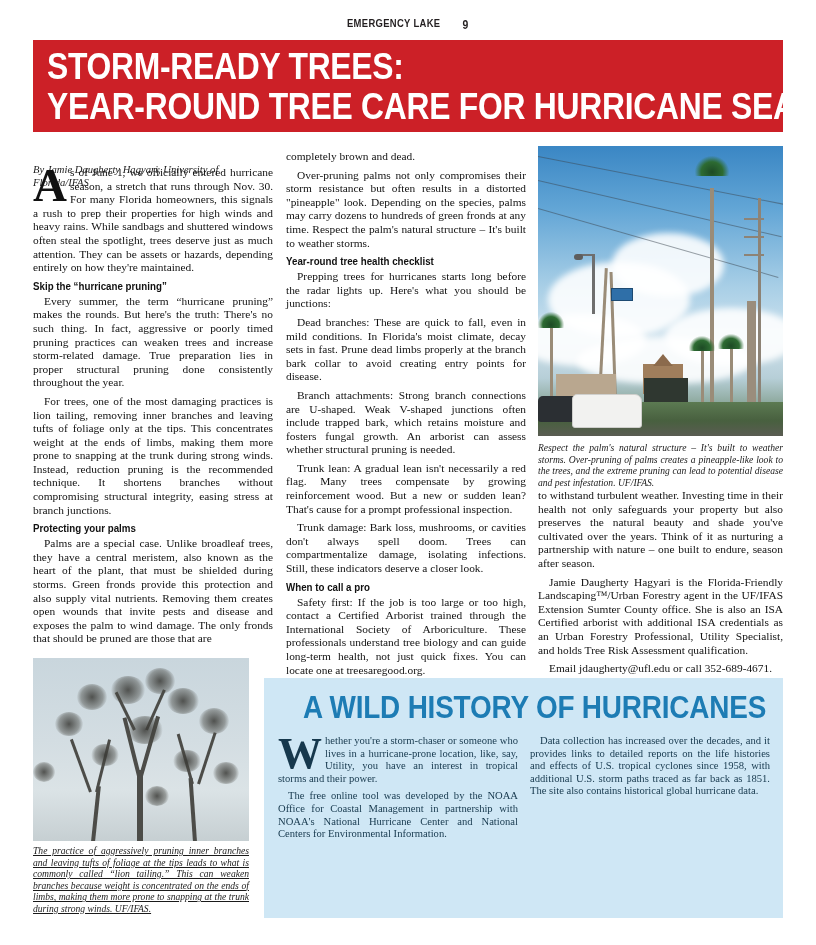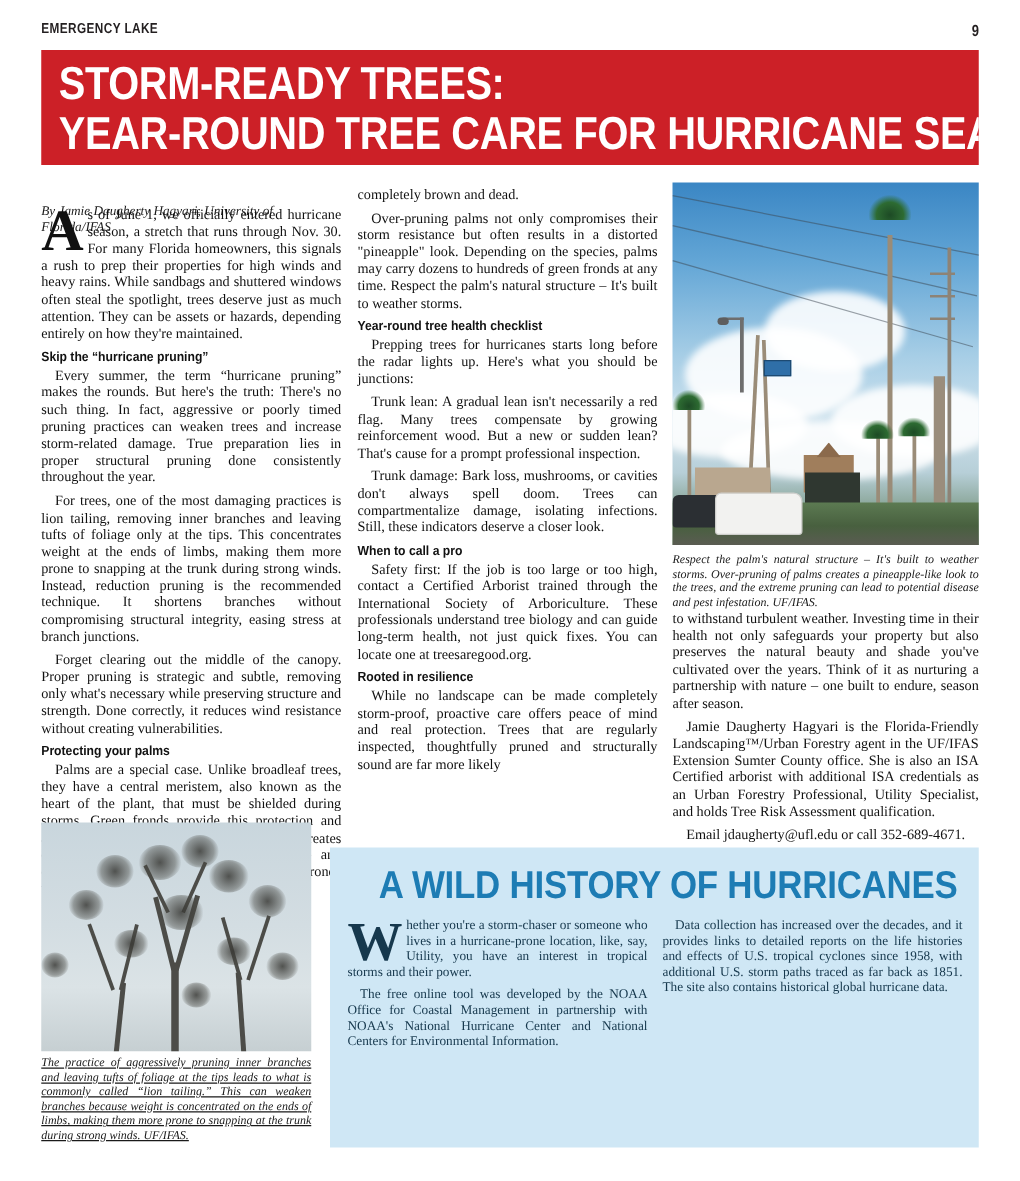--- a/index.html
+++ b/index.html
@@ -22,21 +22,21 @@
 
   
   .running-head {
     position: absolute;
     top: 17px;
     left: 33px;
     right: 33px;
     height: 22px;
     display: flex;
     align-items: flex-start;
-    justify-content: space-between;
+    justify-content: center;
   }
   .running-head-title {
     font-family: "Liberation Sans", sans-serif;
     font-weight: bold;
     font-size: 11.5px;
     letter-spacing: 0.4px;
     color: #231f20;
     transform: scaleX(0.82);
     transform-origin: left top;
   }
@@ -260,30 +260,31 @@
     <div class="headline-line">YEAR-ROUND TREE CARE FOR HURRICANE SEASON</div>
   </div>
 
   <div class="byline">By Jamie Daugherty Hagyari, University of Florida/IFAS</div>
 
   <div class="col" id="col1">
     <p class="noindent"><span class="dropcap">A</span><span>s of June 1, we officially entered hurricane season, a stretch that runs through Nov. 30. For many Florida homeowners, this signals a rush to prep their properties for high winds and heavy rains. While sandbags and shuttered windows often steal the spotlight, trees deserve just as much attention. They can be assets or hazards, depending entirely on how they're maintained.</span></p>
     <h3>Skip the “hurricane pruning”</h3>
     <p>Every summer, the term “hurricane pruning” makes the rounds. But here's the truth: There's no such thing. In fact, aggressive or poorly timed pruning practices can weaken trees and increase storm-related damage. True preparation lies in proper structural pruning done consistently throughout the year.</p>
     <p>For trees, one of the most damaging practices is lion tailing, removing inner branches and leaving tufts of foliage only at the tips. This concentrates weight at the ends of limbs, making them more prone to snapping at the trunk during strong winds. Instead, reduction pruning is the recommended technique. It shortens branches without compromising structural integrity, easing stress at branch junctions.</p>
-    <p>Forget clearing out the middle of the canopy. Proper pruning is strategic and subtle, removing only what's necessary while preserving structure and strength. Done correctly, it reduces wind resistance without creating vulnerabilities.</p>
     <h3>Protecting your palms</h3>
     <p>Palms are a special case. Unlike broadleaf trees, they have a central meristem, also known as the heart of the plant, that must be shielded during storms. Green fronds provide this protection and also supply vital nutrients. Removing them creates open wounds that invite pests and disease and exposes the palm to wind damage. The only fronds that should be pruned are those that are</p>
   </div>
 
   <div class="col" id="col2">
     <p class="noindent">completely brown and dead.</p>
     <p>Over-pruning palms not only compromises their storm resistance but often results in a distorted "pineapple" look. Depending on the species, palms may carry dozens to hundreds of green fronds at any time. Respect the palm's natural structure – It's built to weather storms.</p>
     <h3>Year-round tree health checklist</h3>
     <p>Prepping trees for hurricanes starts long before the radar lights up. Here's what you should be junctions:</p>
+    <p>Dead branches: These are quick to fall, even in mild conditions. In Florida's moist climate, decay sets in fast. Prune dead limbs properly at the branch bark collar to avoid creating entry points for disease.</p>
+    <p>Branch attachments: Strong branch connections are U-shaped. Weak V-shaped junctions often include trapped bark, which retains moisture and fosters fungal growth. An arborist can assess whether structural pruning is needed.</p>
     <p>Trunk lean: A gradual lean isn't necessarily a red flag. Many trees compensate by growing reinforcement wood. But a new or sudden lean? That's cause for a prompt professional inspection.</p>
     <p>Trunk damage: Bark loss, mushrooms, or cavities don't always spell doom. Trees can compartmentalize damage, isolating infections. Still, these indicators deserve a closer look.</p>
     <h3>When to call a pro</h3>
     <p>Safety first: If the job is too large or too high, contact a Certified Arborist trained through the International Society of Arboriculture. These professionals understand tree biology and can guide long-term health, not just quick fixes. You can locate one at treesaregood.org.</p>
     <h3>Rooted in resilience</h3>
     <p>While no landscape can be made completely storm-proof, proactive care offers peace of mind and real protection. Trees that are regularly inspected, thoughtfully pruned and structurally sound are far more likely</p>
   </div>
 
   <div class="photo" id="photo-palms">
     <div class="sky-cloud" style="left:4%;top:40%;width:58%;height:26%;"></div>

